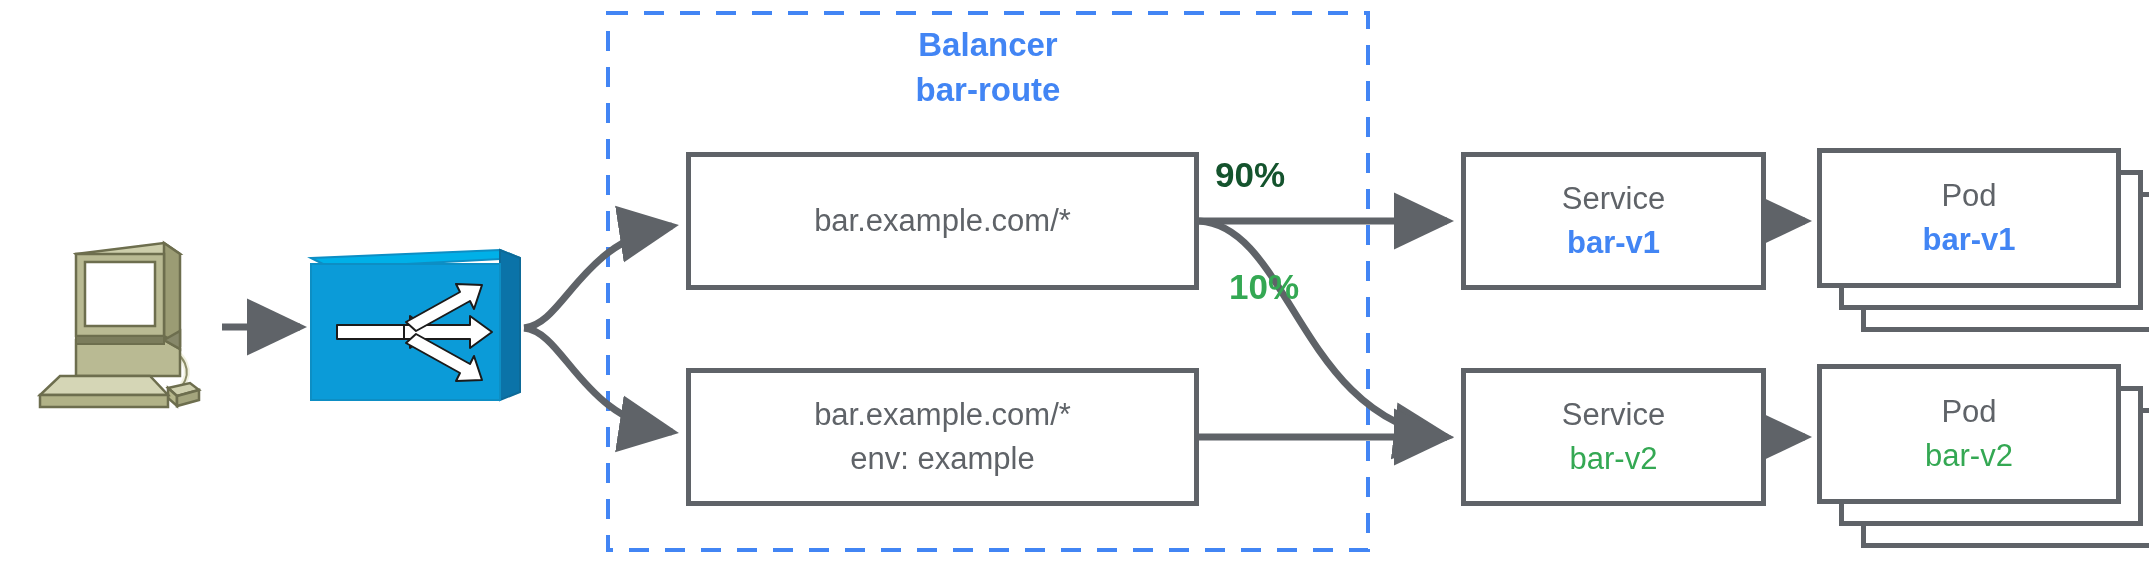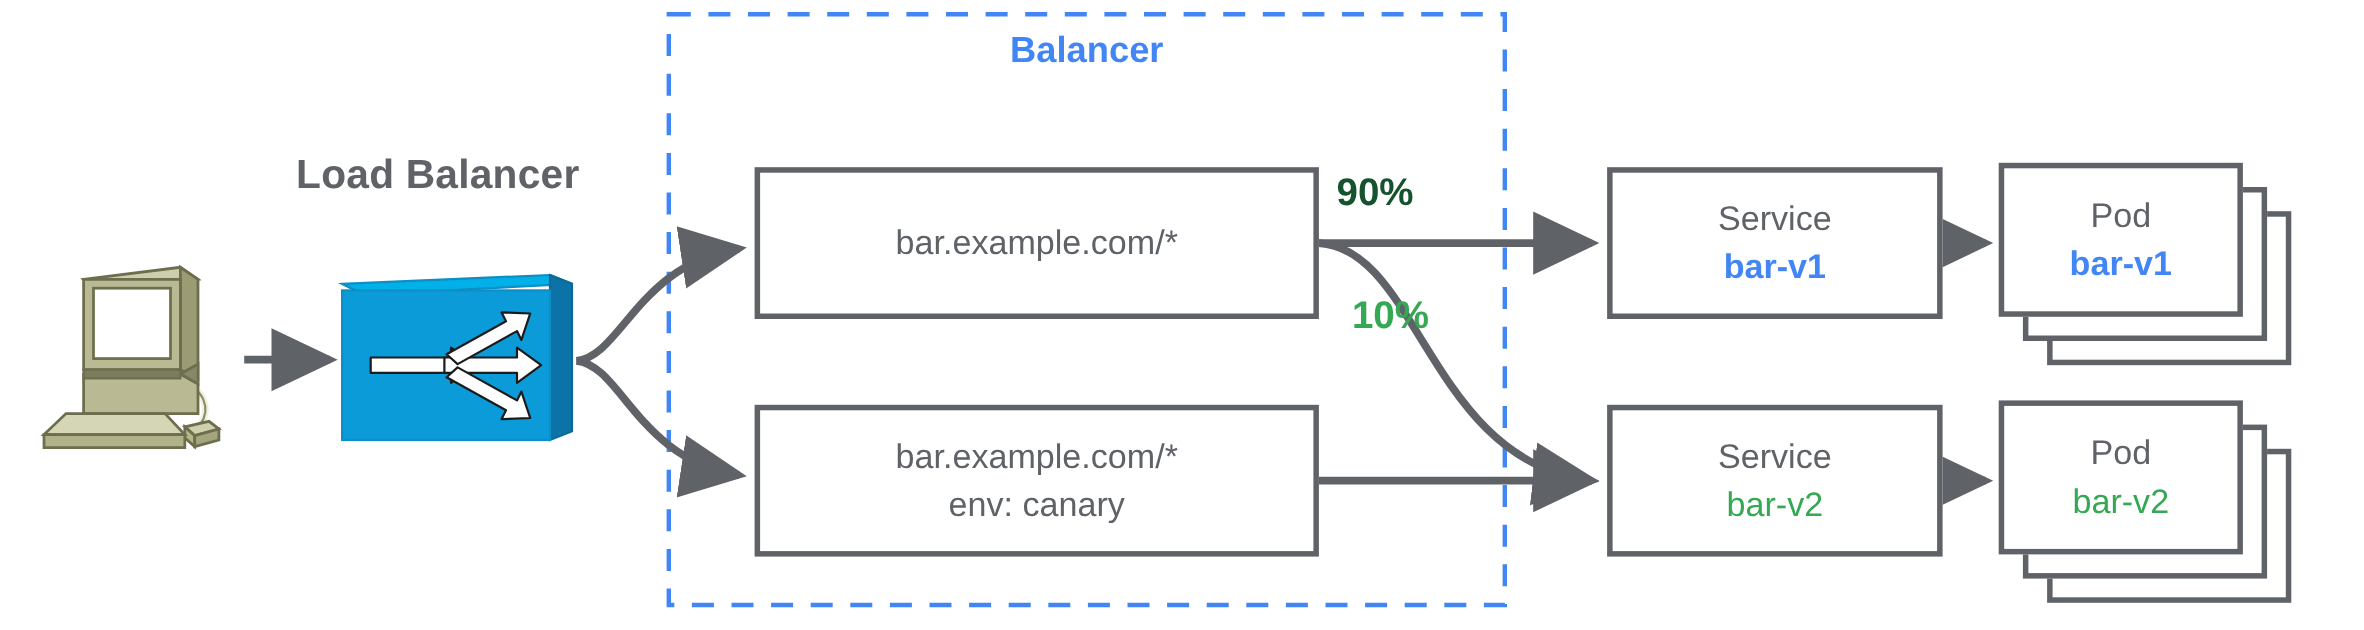--- a/index.html
+++ b/index.html
@@ -79,21 +79,21 @@
 
   
   .pod-stack { width: 330px; height: 190px; }
   .pod-stack-1 { left: 1817px; top: 148px; }
   .pod-stack-2 { left: 1817px; top: 364px; }
   .pod-layer {
     position: absolute;
     border: 5px solid #5f6368;
     background: #ffffff;
     box-sizing: border-box;
-    width: 222px;
+    width: 304px;
     height: 140px;
   }
   .pod-layer.back2 { left: 44px; top: 44px; }
   .pod-layer.back1 { left: 22px; top: 22px; }
   .pod-layer.front {
     left: 0; top: 0;
     display: flex;
     align-items: center;
     justify-content: center;
   }
@@ -165,36 +165,36 @@
     <path d="M1199,221 L1447,221" fill="none" stroke="#5f6368" stroke-width="7" marker-end="url(#arrowGray)"></path>
 
     <path d="M1199,221 C1290,226 1300,420 1447,437" fill="none" stroke="#5f6368" stroke-width="7" marker-end="url(#arrowGray)"></path>
 
     <path d="M1199,437 L1447,437" fill="none" stroke="#5f6368" stroke-width="7" marker-end="url(#arrowGray)"></path>
 
     <path d="M1766,221 L1805,221" fill="none" stroke="#5f6368" stroke-width="7" marker-end="url(#arrowGray)"></path>
     <path d="M1766,437 L1805,437" fill="none" stroke="#5f6368" stroke-width="7" marker-end="url(#arrowGray)"></path>
   </svg>
 
-  <div class="abs lb-label">Load Balancer</div>
 
   <div class="abs route-title">
     <span>Balancer</span>
+    <span class="l2">bar-route</span>
   </div>
 
   <div class="abs plain-box box-match-1">
     <div class="box-text">
       <span>bar.example.com/*</span>
     </div>
   </div>
 
   <div class="abs plain-box box-match-2">
     <div class="box-text">
       <span>bar.example.com/*</span><br>
-      <span>env: canary</span>
+      <span>env: example</span>
     </div>
   </div>
 
   <div class="abs pct pct-90">90%</div>
   <div class="abs pct pct-10">10%</div>
 
   <div class="abs plain-box box-svc-1">
     <div class="box-text">
       <span>Service</span>
       <span class="accent-blue">bar-v1</span>

